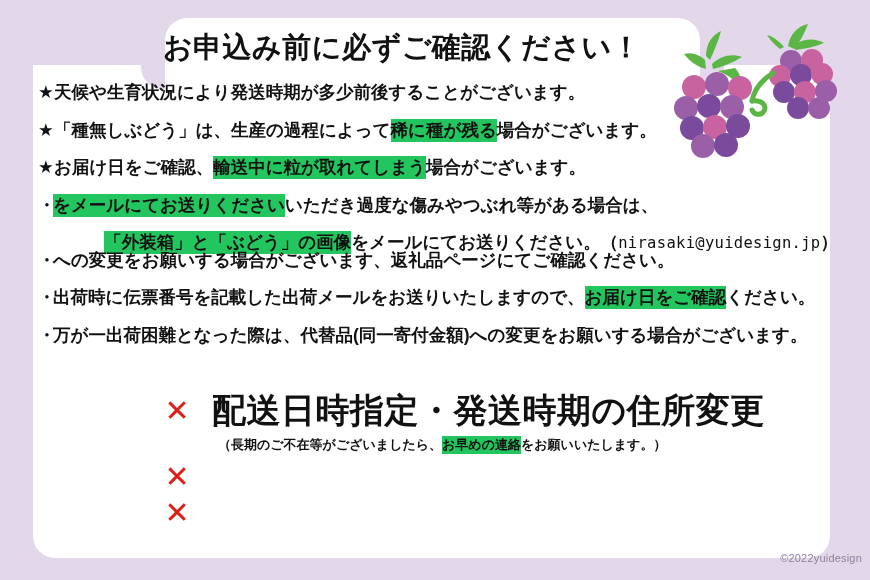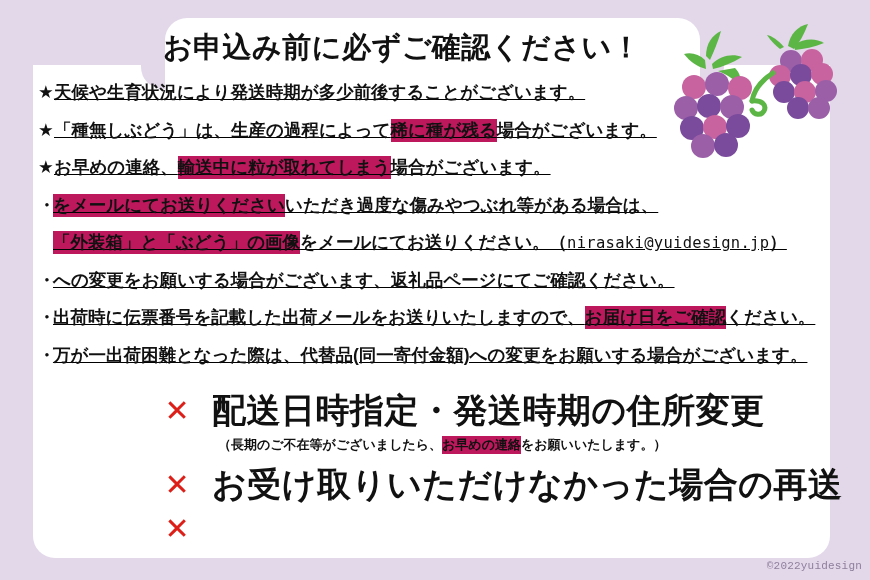--- a/index.html
+++ b/index.html
@@ -100,39 +100,38 @@
     letter-spacing: 0.5px;
     color: #111111;
     white-space: nowrap;
   }
 
   #bullets {
     position: absolute;
     left: 38px;
     top: 84px;
     width: 800px;
-    text-decoration: underline;
   }
   .bline {
     font-size: 17.5px;
     font-weight: 700;
     color: #111111;
     white-space: nowrap;
     line-height: 1;
   }
   .bline.star  { margin-bottom: 20px; }
   .bline.dot   { margin-bottom: 20px; }
-  .bline.cont  { margin-bottom: 20px; padding-left: 15px; }
+  .bline.cont  { padding-left: 15px; text-align: right; }
   .mark {
     display: inline-block;
     width: 16px;
   }
   .mark.dotmark { width: 15px; font-weight: 700; }
   .hl {
-    background: #be185d;
+    background: #22c55e;
     padding: 1px 0 2px 0;
     box-decoration-break: clone;
     -webkit-box-decoration-break: clone;
   }
   .mail {
     font-family: "DejaVu Sans Mono", "Liberation Mono", monospace;
     font-weight: 400;
     font-size: 15.5px;
     letter-spacing: 0.3px;
   }
@@ -172,24 +171,24 @@
     color: #111111;
     white-space: nowrap;
     margin: 1px 0 8px 58px;
   }
   .xrow.r2 { margin-bottom: 6px; }
 
   
   #credit {
     position: absolute;
     right: 8px;
-    bottom: 8px;
+    bottom: 16px;
     font-size: 11px;
     color: #8e7f9b;
-    font-family: Liberation Mono, monospace;
+    font-family: Liberation Sans, sans-serif;
     letter-spacing: 0.2px;
   }
 </style>
 </head>
 <body>
 
 <div id="stage">
 
   <div id="card">
     <div class="card-pane card-main"></div>
@@ -242,37 +241,36 @@
     </g>
   </svg>
 
   <div id="content">
 
     <div id="title">お申込み前に必ずご確認ください！</div>
 
     <div id="bullets">
         <div class="bline star"><span class="mark">★</span><span>天候や生育状況により発送時期が多少前後することがございます。</span></div>
         <div class="bline star"><span class="mark">★</span><span>「種無しぶどう」は、生産の過程によって</span><span class="hl">稀に種が残る</span><span>場合がございます。</span></div>
-        <div class="bline star"><span class="mark">★</span><span>お早めの連絡、</span><span class="hl">輸送中に粒が取れてしまう</span><span>場合がございます。</span></div>
+        <div class="bline star"><span class="mark">★</span><span>お届け日をご確認、</span><span class="hl">輸送中に粒が取れてしまう</span><span>場合がございます。</span></div>
         <div class="bline dot"><span class="mark dotmark">・</span><span class="hl">をメールにてお送りください</span><span>いただき過度な傷みやつぶれ等がある場合は、</span></div>
         <div class="bline cont"><span class="hl">「外装箱」と「ぶどう」の画像</span><span>をメールにてお送りください。（</span><span class=" mail">nirasaki@yuidesign.jp</span><span>）</span></div>
         <div class="bline dot"><span class="mark dotmark">・</span><span>への変更をお願いする場合がございます、返礼品ページにてご確認ください。</span></div>
         <div class="bline dot"><span class="mark dotmark">・</span><span>出荷時に伝票番号を記載した出荷メールをお送りいたしますので、</span><span class="hl">お届け日をご確認</span><span>ください。</span></div>
         <div class="bline dot"><span class="mark dotmark">・</span><span>万が一出荷困難となった際は、代替品(同一寄付金額)への変更をお願いする場合がございます。</span></div>
       </div>
 
     <div id="xblock">
         <div class="xrow">
           <span class="xmark">✕</span>
           <span class="xtext">配送日時指定・発送時期の住所変更</span>
         </div>
         <div id="xnote"><span>（長期のご不在等がございましたら、</span><span class="hl">お早めの連絡</span><span>をお願いいたします。）</span></div>
         <div class="xrow r2">
           <span class="xmark">✕</span>
-          <span class="xtext">お受け取りいただけなかった場合の再送</span>
         </div>
         <div class="xrow">
           <span class="xmark">✕</span>
         </div>
       </div>
 
     <div id="credit">©2022yuidesign</div>
   </div>
 </div>
 

